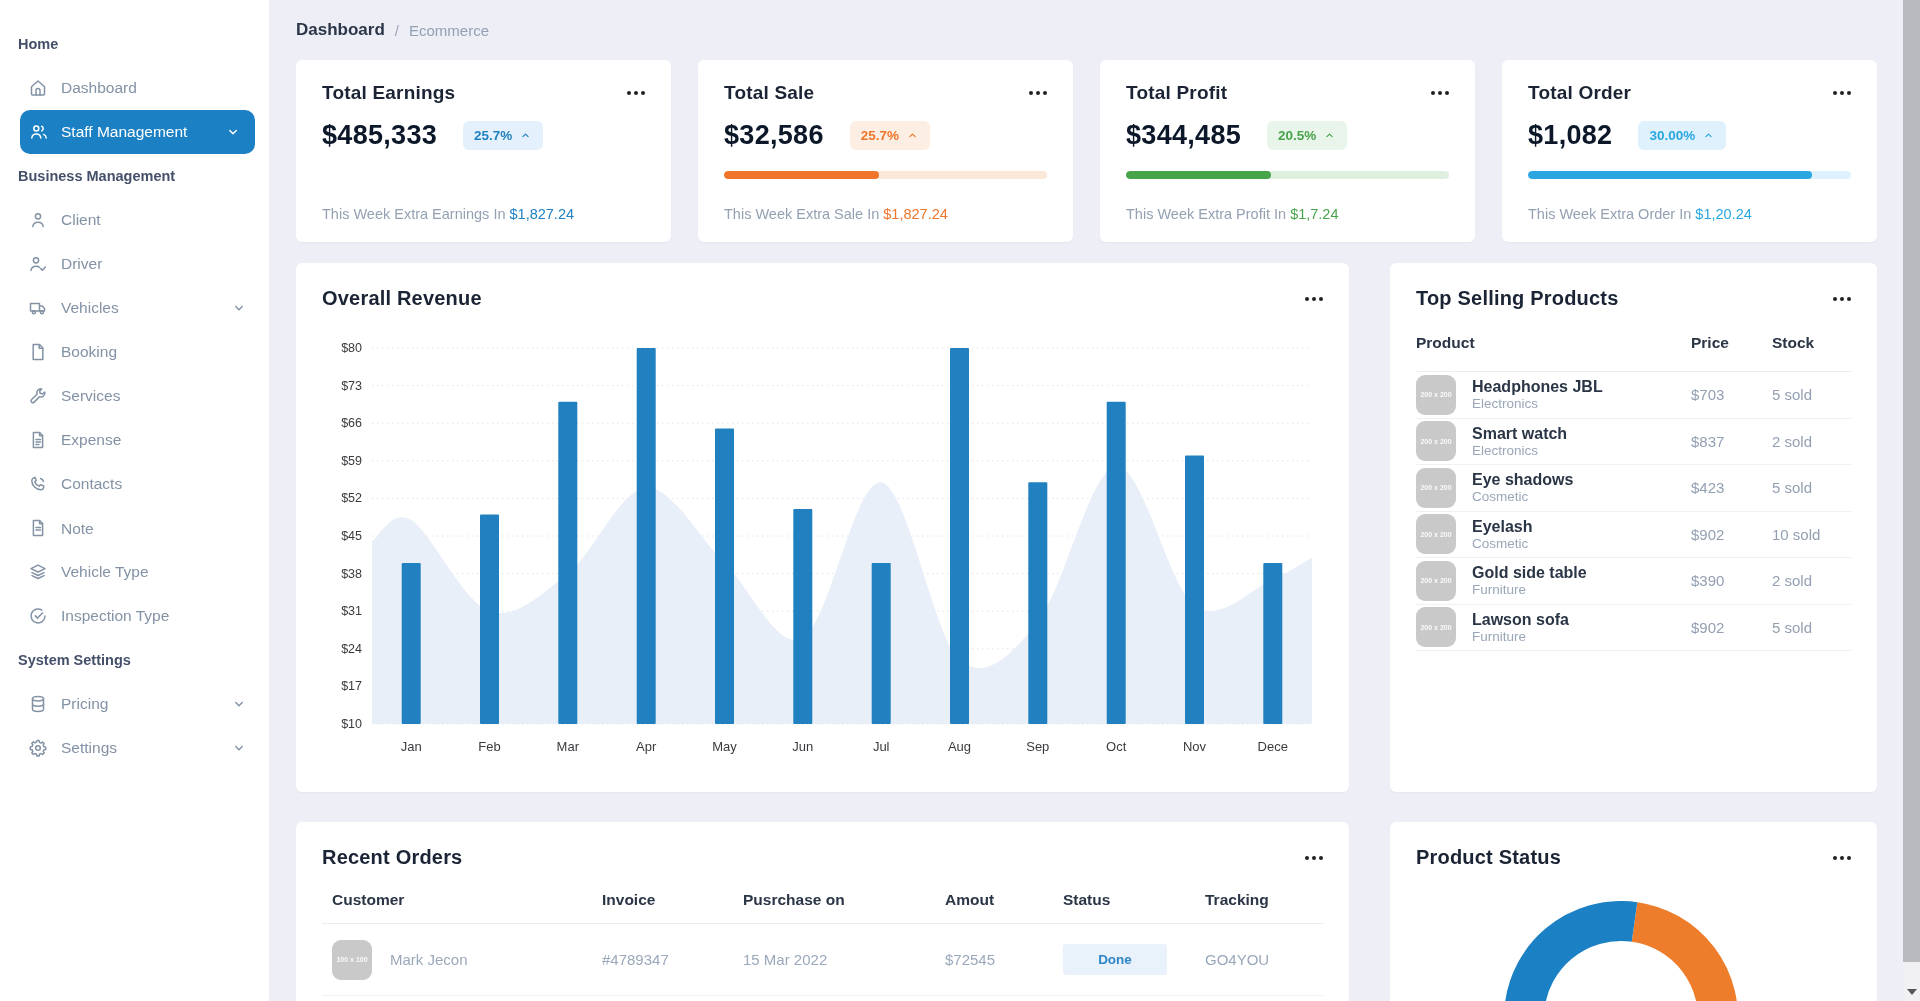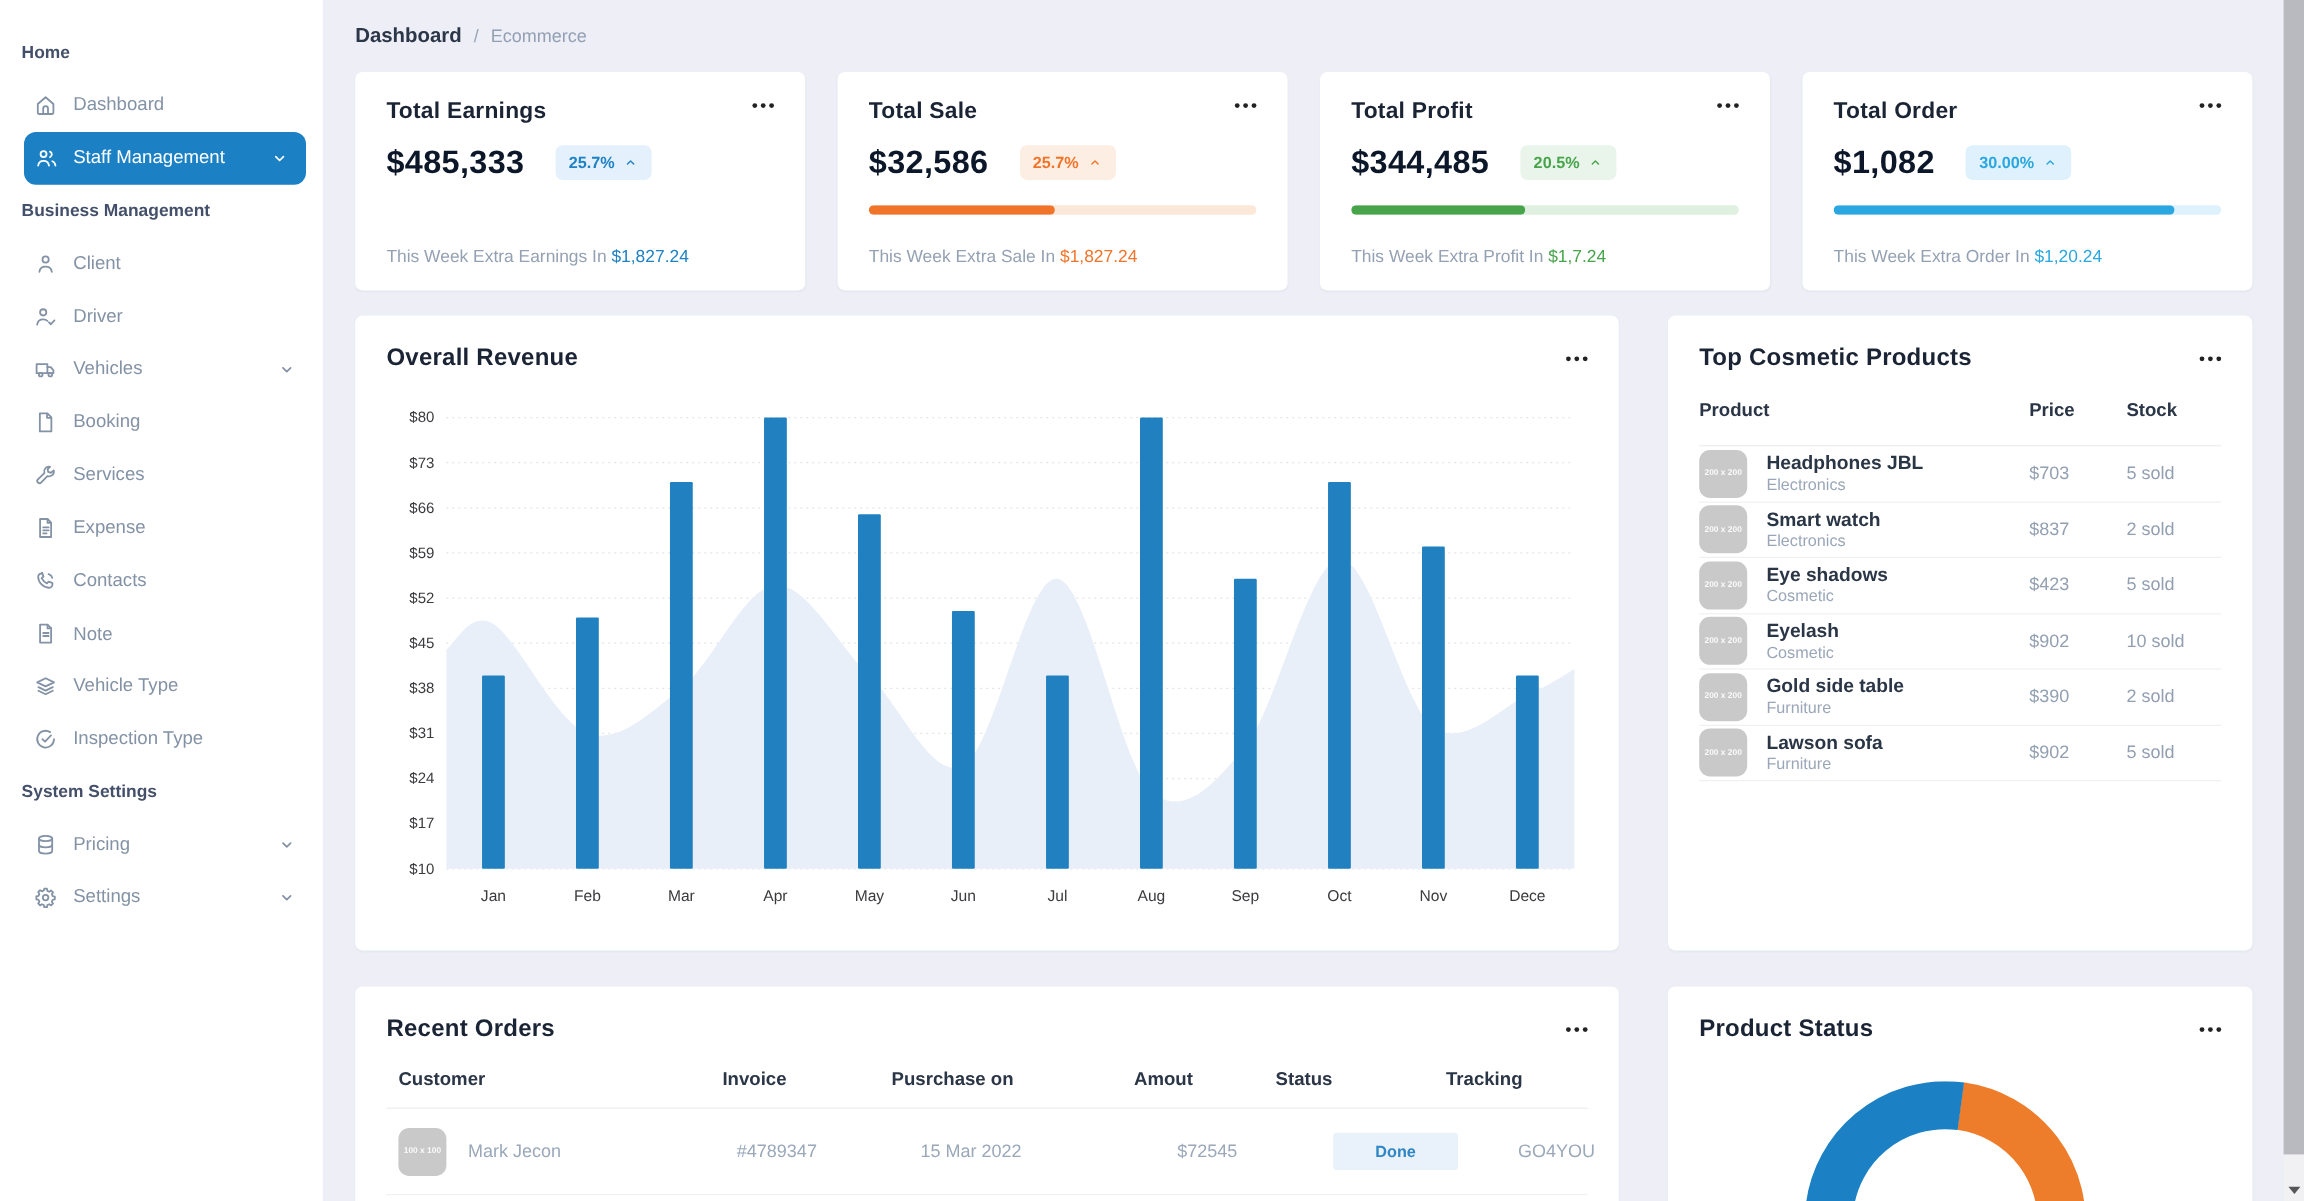--- a/index.html
+++ b/index.html
@@ -23,21 +23,21 @@
   .breadcrumb { display:flex; align-items:center; gap:10px; margin-bottom:20px; }
   .bc-current { font-size:17px; font-weight:700; color:#2b3648; }
   .bc-sep { font-size:15px; color:#9aa5b6; }
   .bc-parent { font-size:15px; color:#93a0b4; }
 
   .card { background:#ffffff; border-radius:6px; box-shadow:0 1px 2px rgba(30,40,60,0.04); }
 
   
   .stats { display:grid; grid-template-columns:repeat(4,1fr); gap:27px; }
   .stat-card { height:182px; padding:22px 26px 20px 26px; display:flex; flex-direction:column; }
-  .stat-head { display:flex; justify-content:space-between; }
+  .stat-head { display:flex; justify-content:space-between; align-items:center; }
   .stat-title { font-size:19px; font-weight:700; color:#1b2434; letter-spacing:.2px; }
   .dots { display:flex; gap:3px; cursor:pointer; padding:4px 0; }
   .dots i { width:4px; height:4px; border-radius:50%; background:#222; display:block; }
   .stat-valrow { display:flex; align-items:center; gap:26px; margin-top:16px; }
   .stat-value { font-size:27px; font-weight:700; color:#0c1829; letter-spacing:.3px; }
   .badge { display:inline-flex; align-items:center; gap:7px; font-size:13.5px; font-weight:600; padding:7px 11px; border-radius:6px; }
   .progress { height:8px; border-radius:4px; margin-top:20px; overflow:hidden; }
   .progress > div { height:100%; border-radius:4px; }
   .stat-note { margin-top:auto; font-size:14.5px; color:#94a1b3; }
   .stat-note b { font-weight:400; }
@@ -58,21 +58,21 @@
   .pt-row { display:grid; grid-template-columns:275px 81px 1fr; align-items:center; height:46.5px; border-bottom:1px solid #f0f0f4; }
   .pt-prod { display:flex; align-items:center; gap:16px; }
   .thumb { width:40px; height:40px; border-radius:9px; background:#c9c9c9; color:rgba(255,255,255,.9); font-size:7px; font-weight:700; display:flex; align-items:center; justify-content:center; flex:0 0 40px; }
   .pt-name { font-size:16px; font-weight:600; color:#2a3546; line-height:1.15; }
   .pt-cat { font-size:13.5px; color:#9aa7b8; }
   .pt-price, .pt-stock { font-size:15px; color:#93a0b2; }
 
   
   .orders-card { height:400px; overflow:hidden; }
   .ot-head { display:grid; grid-template-columns:270px 141px 202px 118px 142px 1fr; margin-top:22px; padding:0 0 14px 10px; font-size:15.5px; font-weight:700; color:#2a3546; border-bottom:1px solid #ededf1; }
-  .ot-row { display:grid; grid-template-columns:270px 141px 202px 118px 142px 1fr; align-items:center; height:72px; padding-left:10px; border-bottom:1px solid #f0f0f4; font-size:15px; color:#9aa8ba;gap:12px; }
+  .ot-row { display:grid; grid-template-columns:270px 141px 202px 118px 142px 1fr; align-items:center; height:72px; padding-left:10px; border-bottom:1px solid #f0f0f4; font-size:15px; color:#9aa8ba; }
   .ot-cust { display:flex; align-items:center; gap:18px; }
   .status-badge { display:inline-block; background:#e9f1fb; color:#2e86c5; font-size:13.5px; font-weight:600; padding:8px 0; width:104px; text-align:center; border-radius:3px; }
 
   
   .status-card { height:400px; overflow:hidden; }
   .donut-wrap { margin:32px 0 0 88px; width:234px; height:234px; }
 
   
   .scrollbar { position:absolute; right:0; top:0; width:17px; height:1001px; background:#f1f1f4; z-index:9; }
   .scroll-thumb { position:absolute; top:0; left:0; width:17px; height:962px; background:#b9babf; }
@@ -420,21 +420,21 @@
           <text x="794.2" y="415" text-anchor="middle" font-size="13" fill="#3b3b3f">Oct</text>
           <rect x="863.0" y="119.4" width="19" height="268.6" rx="1" fill="#2181c0"></rect>
           <text x="872.5" y="415" text-anchor="middle" font-size="13" fill="#3b3b3f">Nov</text>
           <rect x="941.3" y="226.9" width="19" height="161.1" rx="1" fill="#2181c0"></rect>
           <text x="950.8" y="415" text-anchor="middle" font-size="13" fill="#3b3b3f">Dece</text>
         </svg>
     </section>
 
     <section class="card panel products-card">
       <div class="panel-head">
-        <div class="panel-title">Top Cosmetic Products</div>
+        <div class="panel-title">Top Selling Products</div>
         <div class="dots">
             <i></i>
             <i></i>
             <i></i>
           </div>
       </div>
       <div class="pt-head">
         <div>Product</div>
         <div>Price</div>
         <div>Stock</div>

